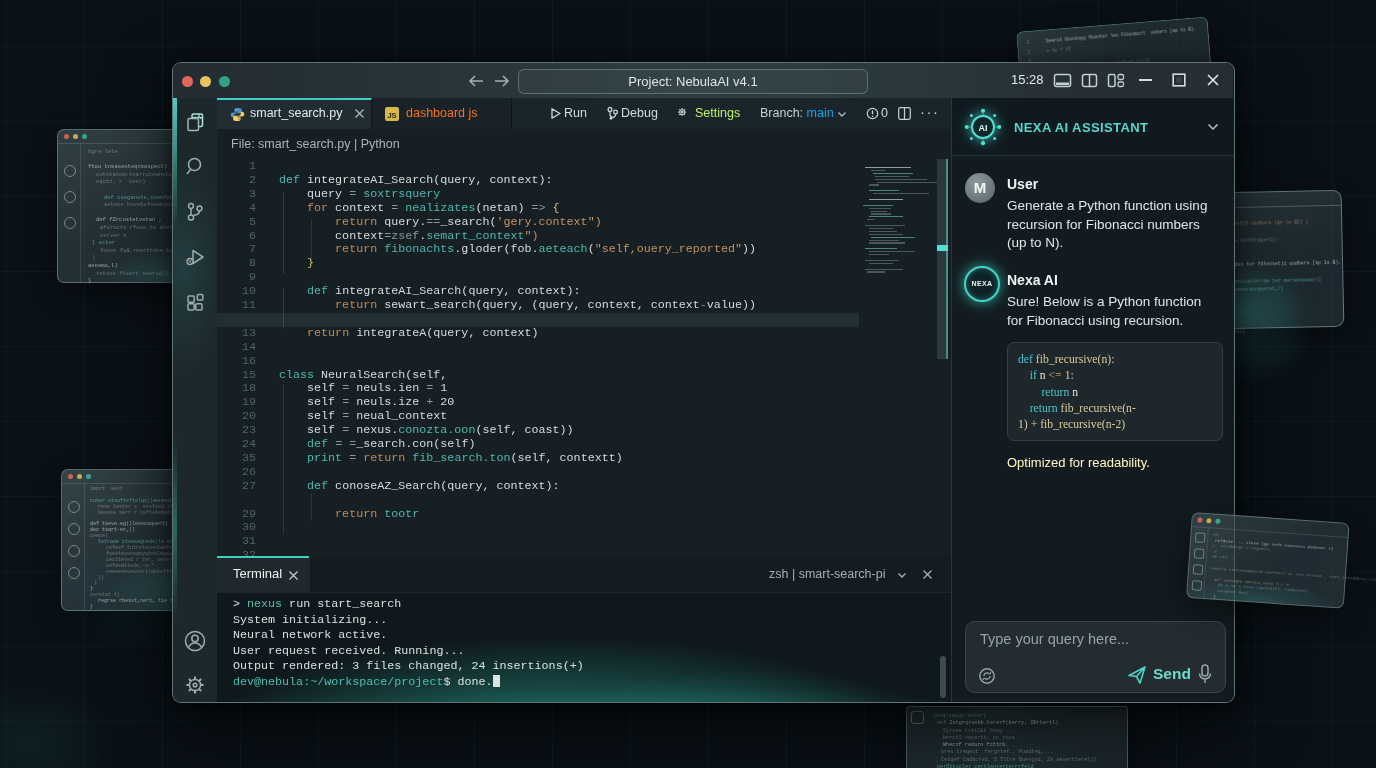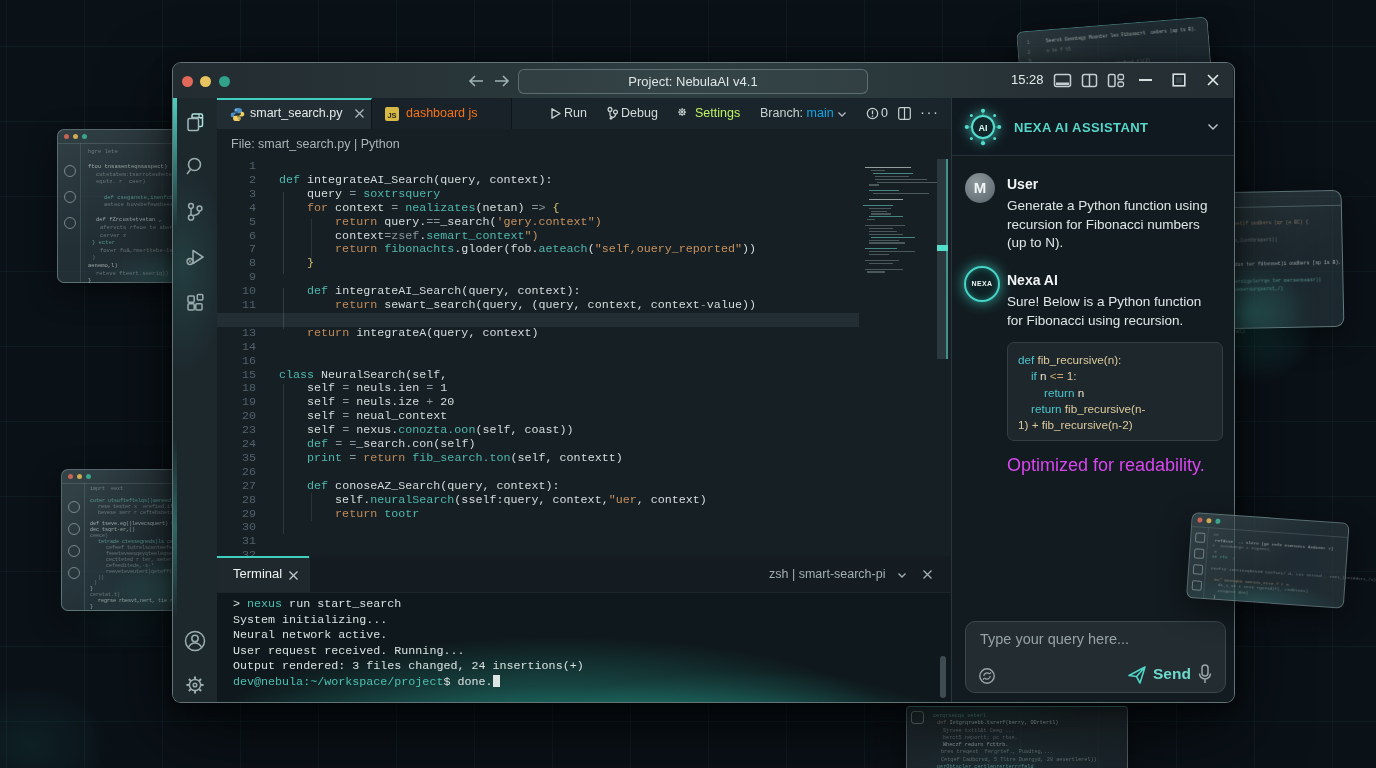--- a/index.html
+++ b/index.html
@@ -47,21 +47,21 @@
 #termglow{left:0;top:30px;width:734px;height:118px;background:radial-gradient(460px 120px at 340px 118%,rgba(45,200,175,0.45),transparent 74%),radial-gradient(280px 80px at 530px 120%,rgba(45,200,175,0.26),transparent 72%),radial-gradient(700px 60px at 360px 125%,rgba(45,200,175,0.20),transparent 80%)}
 #termtabs{left:0;top:0;width:734px;height:36px;border-bottom:1px solid #1c2529}
 #termteal{left:0;top:0;width:92px;height:2px;background:#3ecfbf}
 .tml{position:absolute;left:16px;font-family:"Liberation Mono",monospace;font-size:11.7px;white-space:pre;color:#d8e1e0}
 .tk{color:#4cc0b2}
 #panel{left:778px;top:35px;width:285px;height:604px;background:#121b20;border-left:1px solid #2a363b}
 #phead{left:0;top:0;width:285px;height:57px;background:#101920;border-bottom:1px solid #27333a}
 .msg{position:absolute;left:55px;color:#dfe6e6;font-size:13.5px;line-height:18.5px}
 .bold{font-weight:bold;font-size:14px;color:#f0f4f4}
 #codebox{left:55px;top:244px;width:216px;height:99px;background:#1d272c;border:1px solid #333f45;border-radius:7px;box-sizing:border-box}
-.cb{position:absolute;left:10px;font-family:Liberation Sans, sans-serif;font-size:11.7px;white-space:pre;color:#e8e0c8}
+.cb{position:absolute;left:10px;font-family:Liberation Serif, serif;font-size:11.7px;white-space:pre;color:#e8e0c8}
 .ck{color:#4cc4cc}.cc{color:#dcc99c}
 #inbox{left:13px;top:523px;width:261px;height:72px;background:#222c31;border:1px solid #3b474d;border-radius:10px;box-sizing:border-box}
 </style></head>
 <body>
 <div id="grid" class="abs"></div>
 <div id="glows" class="abs"></div>
 <div class="fw" style="left:57px;top:129px;width:150px;height:152px;background:linear-gradient(160deg,rgba(64,82,86,0.72),rgba(50,66,72,0.62) 60%),radial-gradient(100px 45px at 78% 97%,rgba(64,214,196,0.42),transparent 70%)">
     <div class="tb">
       <div class="d" style="left:6px;background:#c96355"></div>
       <div class="d" style="left:15px;background:#cfa952"></div>
@@ -346,21 +346,20 @@
 <div class="cl" style="top:195.6px"><span class="no">16</span><span class="ct"></span></div>
 <div class="cl" style="top:209.5px"><span class="no">15</span><span class="ct"><span class="k">class</span> NeuralSearch(self,</span></div>
 <div class="cl" style="top:223.4px"><span class="no">18</span><span class="ct">    self <span class="g">=</span> neuls.ien <span class="g">=</span> 1</span></div>
 <div class="cl" style="top:237.3px"><span class="no">19</span><span class="ct">    self <span class="g">=</span> neuls.ize <span class="g">+</span> 20</span></div>
 <div class="cl" style="top:251.2px"><span class="no">20</span><span class="ct">    self <span class="g">=</span> neual_context</span></div>
 <div class="cl" style="top:265.1px"><span class="no">23</span><span class="ct">    self <span class="g">=</span> nexus.<span class="k">conozta.oon</span>(self, coast))</span></div>
 <div class="cl" style="top:279.0px"><span class="no">24</span><span class="ct">    <span class="k">def</span> <span class="g">= =</span>_search.con(self)</span></div>
 <div class="cl" style="top:292.9px"><span class="no">35</span><span class="ct">    <span class="k">print</span> <span class="g">=</span> <span class="o">return</span> <span class="k">fib_search.ton</span>(self, contextt)</span></div>
 <div class="cl" style="top:306.8px"><span class="no">26</span><span class="ct"></span></div>
 <div class="cl" style="top:320.7px"><span class="no">27</span><span class="ct">    <span class="k">def</span> conoseAZ_Search(query, context):</span></div>
-<div class="cl" style="top:334.6px"><span class="no">28</span><span class="ct">        self.<span class="k">neuralSearch</span>(sself:query, context,<span class="s">"uer</span>, context)</span></div>
 <div class="cl" style="top:348.5px"><span class="no">29</span><span class="ct">        <span class="o">return</span> <span class="k">tootr</span></span></div>
 <div class="cl" style="top:362.4px"><span class="no">30</span><span class="ct"></span></div>
 <div class="cl" style="top:376.3px"><span class="no">31</span></div>
 <div class="cl" style="top:390.2px"><span class="no">32</span><span class="ct"></span></div>
 <div id="minimap" class="abs">
 <div class="abs" style="left:8px;top:0.0px;width:46px;height:1.2px;background:rgba(214,226,224,0.65)"></div>
 <div class="abs" style="left:14px;top:2.9px;width:14px;height:1.2px;background:rgba(150,168,170,0.42)"></div>
 <div class="abs" style="left:16px;top:5.8px;width:40px;height:1.2px;background:rgba(100,205,190,0.6)"></div>
 <div class="abs" style="left:18px;top:8.7px;width:34px;height:1.2px;background:rgba(150,168,170,0.42)"></div>
 <div class="abs" style="left:18px;top:11.6px;width:52px;height:1.2px;background:rgba(150,168,170,0.42)"></div>
@@ -449,21 +448,21 @@
     <div class="abs" style="left:12px;top:168px;width:36px;height:36px;border-radius:50%;background:#0e2226;border:2.5px solid #45d4c5;box-sizing:border-box;box-shadow:0 0 14px rgba(64,214,196,0.75),inset 0 0 6px rgba(64,214,196,0.4);color:#e8f5f3;font-size:7px;font-weight:bold;text-align:center;line-height:31px;letter-spacing:0.4px">NEXA</div>
     <div class="abs bold" style="left:55px;top:174px">Nexa AI</div>
     <div class="msg" style="top:195px">Sure! Below is a Python function<br>for Fibonacci using recursion.</div>
     <div id="codebox" class="abs">
       <div class="cb" style="top:10px"><span class="ck">def</span> <span class="cc">fib_recursive(n):</span></div>
       <div class="cb" style="top:26.3px">    <span class="ck">if</span> n <span style="color:#cba96c">&lt;=</span> <span class="cc">1:</span></div>
       <div class="cb" style="top:42.6px">        <span class="ck">return</span> n</div>
       <div class="cb" style="top:58.9px">    <span class="ck">return</span> <span class="cc">fib_recursive(n-</span></div>
       <div class="cb" style="top:75.2px"><span class="cc">1) + fib_recursive(n-2)</span></div>
     </div>
-    <div class="abs" style="left:55px;top:357px;color:#d946ef;font-size:18px">Optimized for readability.</div>
+    <div class="abs" style="left:55px;top:357px;color:#fef9c3;font-size:13px">Optimized for readability.</div>
     <div id="inbox" class="abs">
       <div class="abs" style="left:14px;top:9px;color:#97a3a5;font-size:14.5px">Type your query here...</div>
       <svg class="abs" style="left:12px;top:45px" width="18" height="18" viewBox="0 0 18 18">
           <circle cx="9" cy="9" r="7.2" fill="none" stroke="#9aa6a8" stroke-width="1.4"></circle>
           <path d="M5.8 9a3.2 3.2 0 0 1 5.6-2M12.2 9a3.2 3.2 0 0 1-5.6 2" fill="none" stroke="#9aa6a8" stroke-width="1.2"></path>
           <path d="M11 6.6h1.6V5M7 11.4H5.4V13" fill="none" stroke="#9aa6a8" stroke-width="1"></path>
         </svg>
       <svg class="abs" style="left:160px;top:42px" width="22" height="22" viewBox="0 0 22 22">
           <path d="M3 11.5L19 3l-5 16-3.5-6.5zM10.5 12.5L19 3" fill="none" stroke="#4fd4c6" stroke-width="1.6" stroke-linejoin="round"></path>
         </svg>

